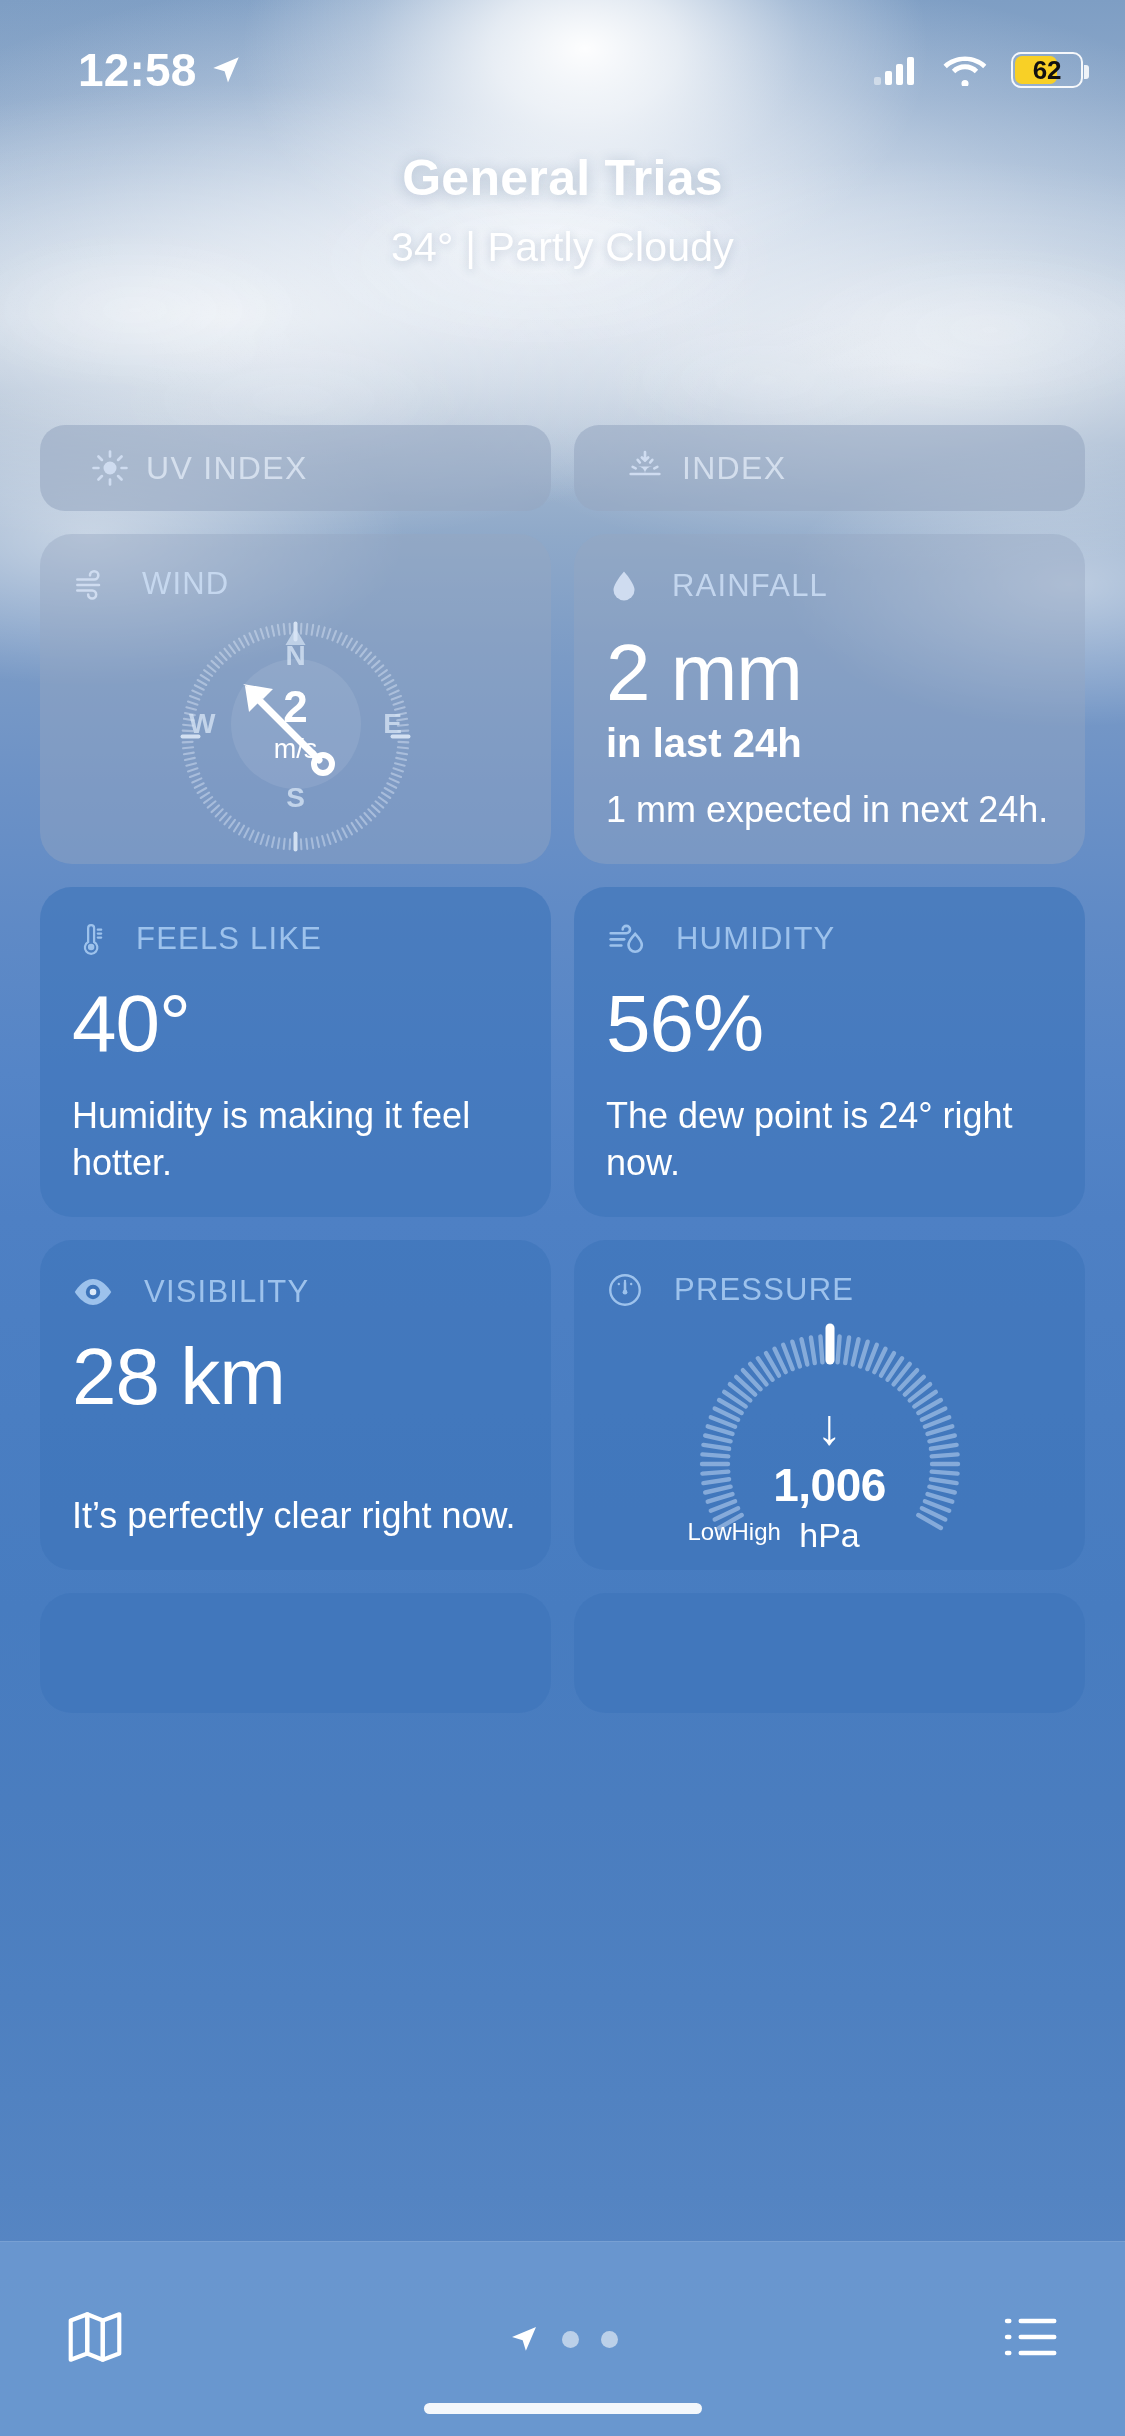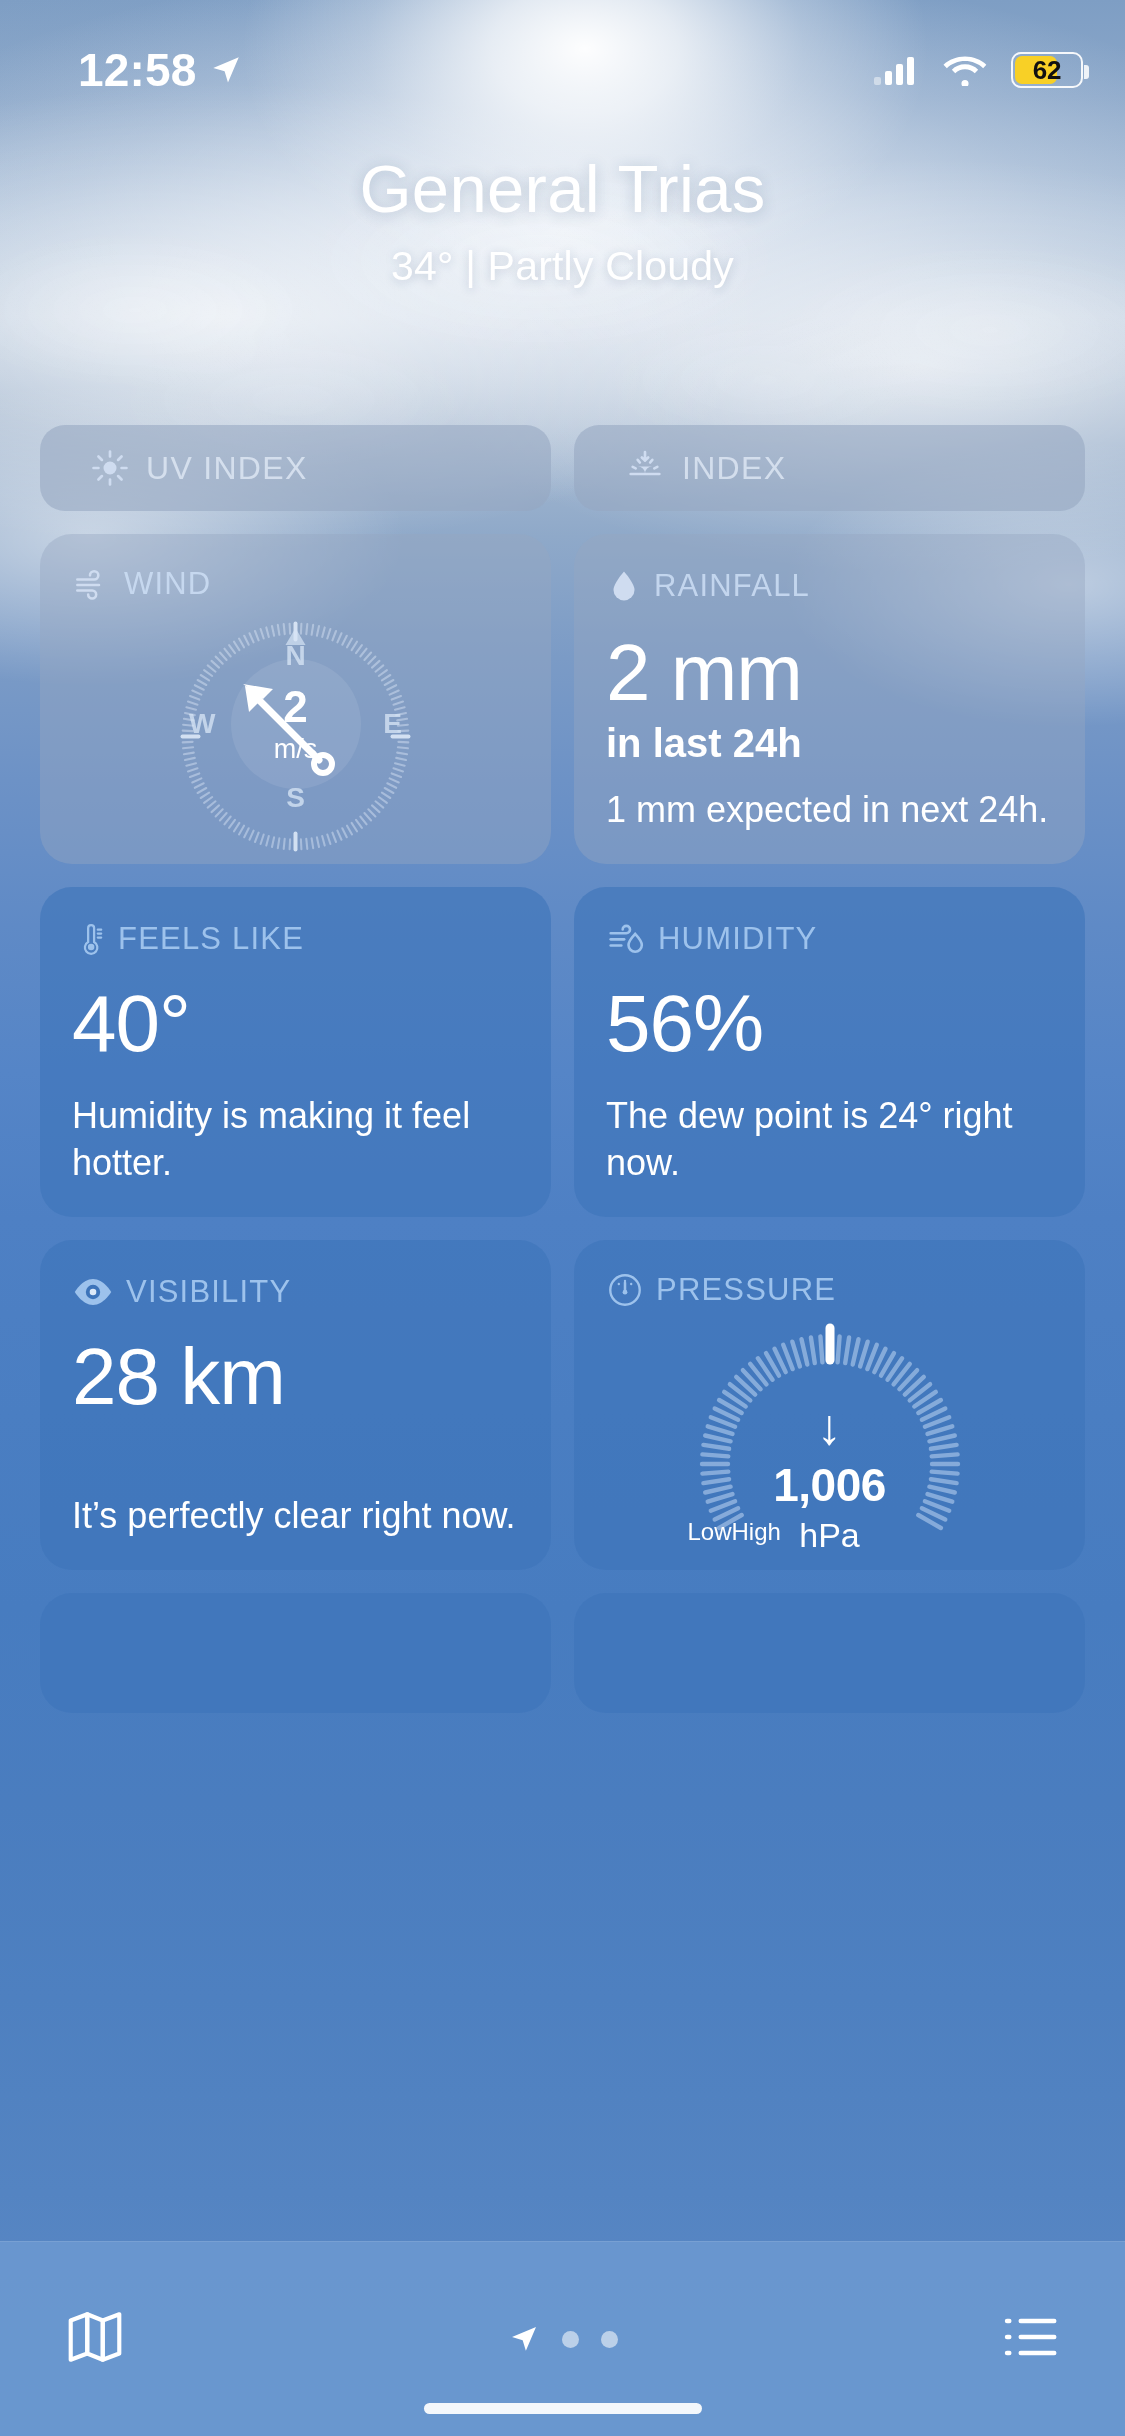--- a/index.html
+++ b/index.html
@@ -74,42 +74,42 @@
     position:relative; z-index:2; font-size:26px; font-weight:700; color:#111;
     letter-spacing:-.3px;
   }
   .batt:after {
     content:""; position:absolute; right:-8px; top:11px; width:5px; height:14px;
     background:rgba(255,255,255,0.85); border-radius:0 3px 3px 0;
   }
 
   
   #header { position:absolute; top:150px; left:0; width:1125px; text-align:center; z-index:30; color:#fff; }
-  #city { font-size:67px; font-weight:400; letter-spacing:.3px; line-height:1.15;
+  #city { font-size:50px; font-weight:700; letter-spacing:.3px; line-height:1.15;
           text-shadow:0 2px 14px rgba(40,70,110,0.25); }
   #cond { font-size:41px; font-weight:400; margin-top:16px; letter-spacing:.2px;
           text-shadow:0 2px 10px rgba(40,70,110,0.22); }
 
   
   #scroll { position:absolute; top:425px; left:0; width:1125px; height:1940px; z-index:20; }
   .row { display:flex; gap:23px; padding:0 40px; margin-bottom:23px; }
   .pill {
     flex:1; height:86px; border-radius:25px;
     background:rgba(150,167,193,0.58);
     display:flex; align-items:center; gap:17px; padding-left:51px;
   }
   .pill .lbl { color:rgba(230,238,250,0.72); font-size:32px; letter-spacing:1.3px; }
 
   .card {
     flex:1; border-radius:32px; padding:30px 32px 30px 32px;
     position:relative; overflow:hidden; color:#fff;
   }
   .card.glass { background:rgba(150,167,193,0.42); }
   .card.solid { background:rgba(61,116,186,0.62); }
-  .card-head { display:flex; align-items:center; gap:12px; height:44px; }
+  .card-head { display:flex; align-items:center; gap:30px; height:44px; }
   .card-head .lbl { font-size:31px; letter-spacing:1.2px; color:rgba(205,222,245,0.85); }
   .card.solid .card-head .lbl { color:#9dc2ec; }
   .big { font-size:80px; font-weight:400; letter-spacing:-1px; line-height:1.02; }
   .sub { font-size:36px; line-height:1.28; }
   .foot { font-size:36px; line-height:1.3; }
 
   .h-wind   { height:330px; }
   .h-mid    { height:330px; }
   .h-low    { height:330px; }
 

